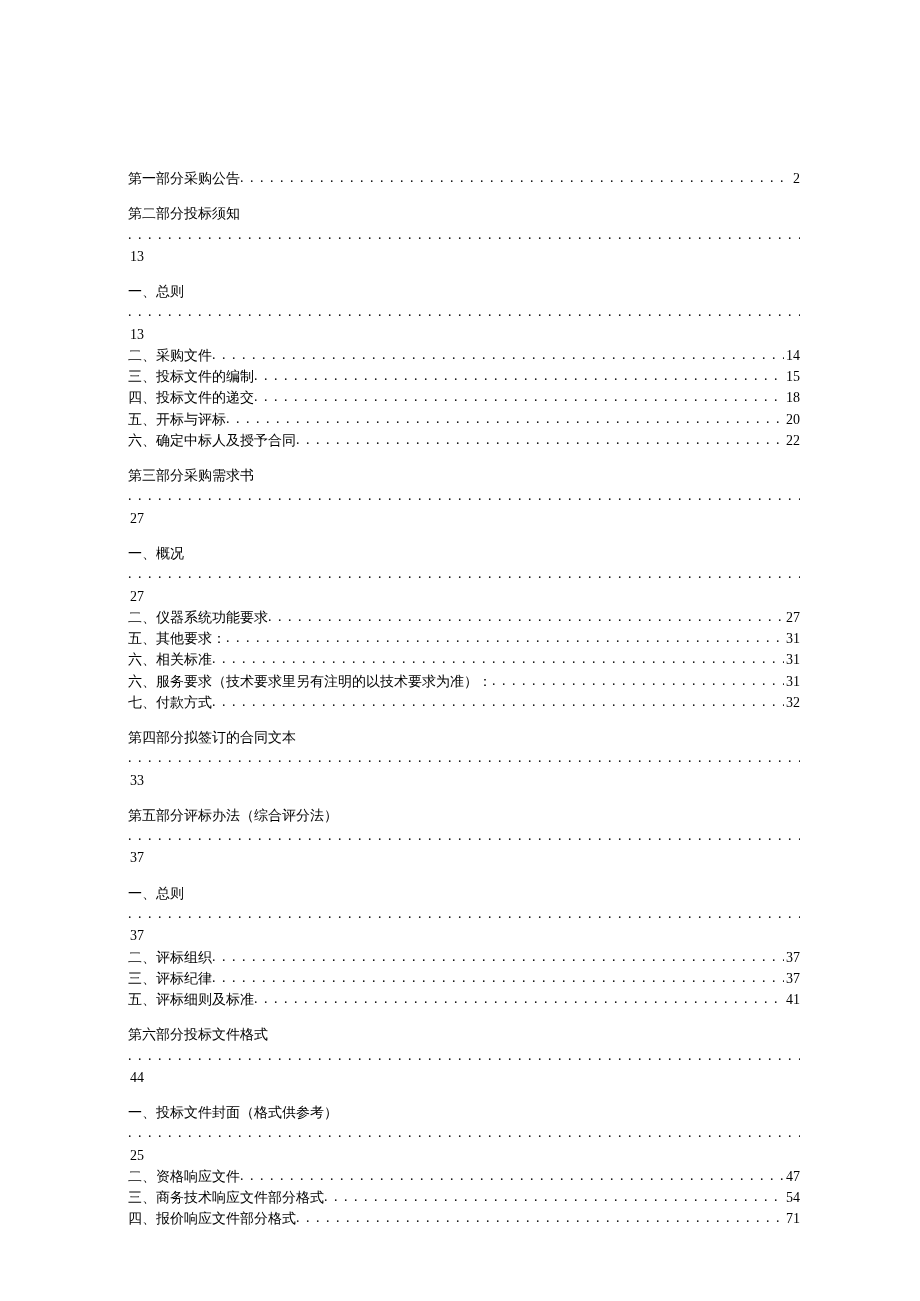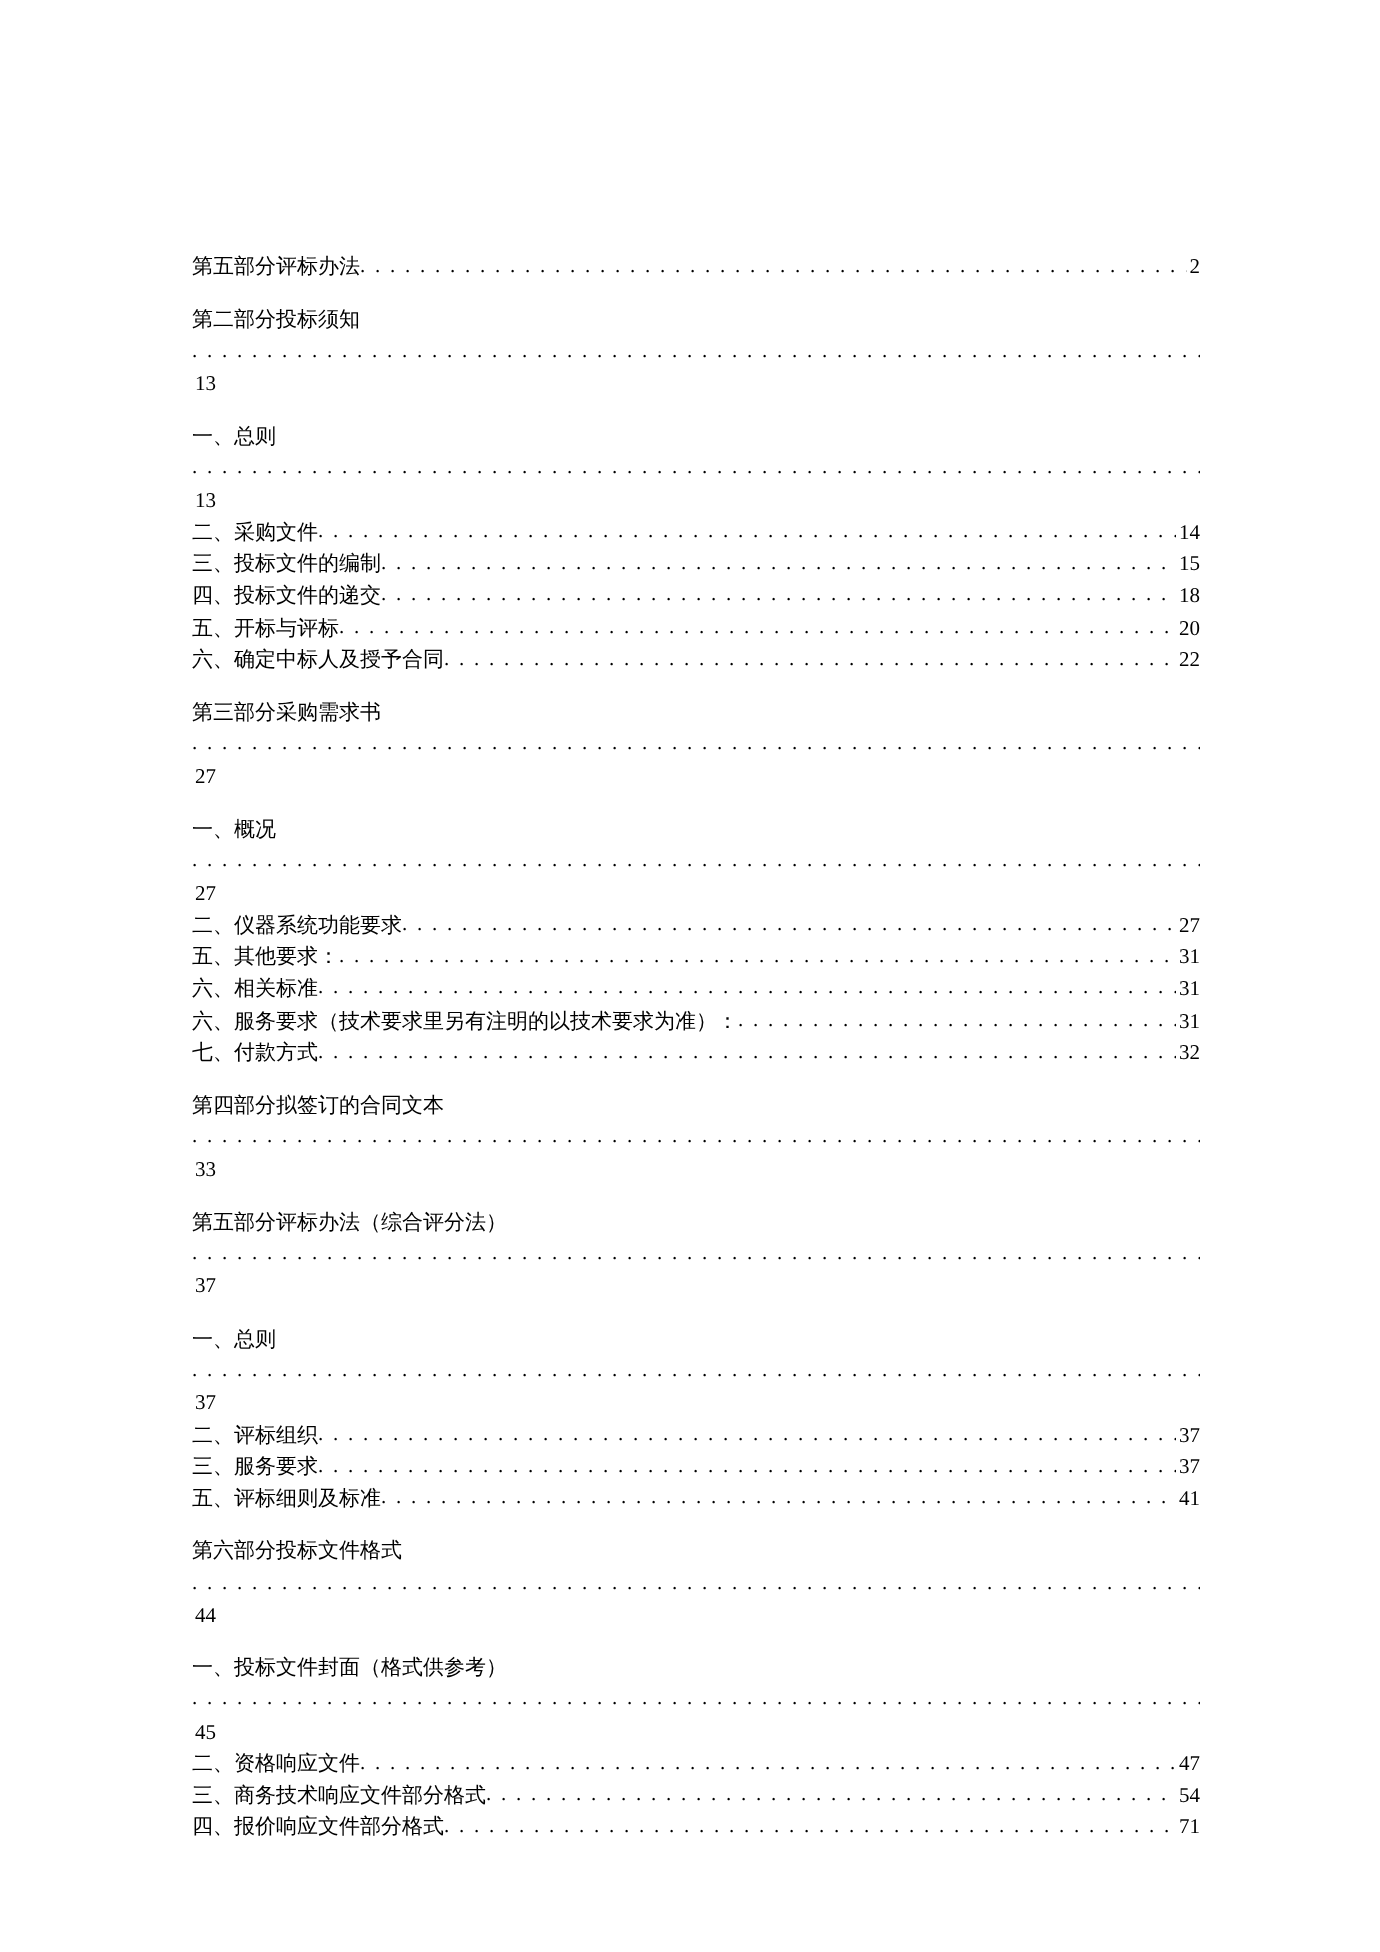--- a/index.html
+++ b/index.html
@@ -43,21 +43,21 @@
     flex: 0 0 auto;
     padding-left: 2px;
   }
   .group-gap { margin-top: 14px; flex-direction: column; }
 </style>
 </head>
 <body>
 
 <div id="toc-container">
     <div class="toc-line">
-      <span class="toc-label">第五部分评标办法</span>
+      <span class="toc-label">第一部分采购公告</span>
       <span class="toc-dots"></span>
       <span class="toc-page">2</span>
     </div>
     <div class="toc-line group-gap">
       <span class="toc-label">第二部分投标须知</span>
       <span class="toc-dots"></span>
       <span class="toc-page">13</span>
     </div>
     <div class="toc-line group-gap">
       <span class="toc-label">一、总则</span>
@@ -138,38 +138,38 @@
       <span class="toc-label">一、总则</span>
       <span class="toc-dots"></span>
       <span class="toc-page">37</span>
     </div>
     <div class="toc-line">
       <span class="toc-label">二、评标组织</span>
       <span class="toc-dots"></span>
       <span class="toc-page">37</span>
     </div>
     <div class="toc-line">
-      <span class="toc-label">三、服务要求</span>
+      <span class="toc-label">三、评标纪律</span>
       <span class="toc-dots"></span>
       <span class="toc-page">37</span>
     </div>
     <div class="toc-line">
       <span class="toc-label">五、评标细则及标准</span>
       <span class="toc-dots"></span>
       <span class="toc-page">41</span>
     </div>
     <div class="toc-line group-gap">
       <span class="toc-label">第六部分投标文件格式</span>
       <span class="toc-dots"></span>
       <span class="toc-page">44</span>
     </div>
     <div class="toc-line group-gap">
       <span class="toc-label">一、投标文件封面（格式供参考）</span>
       <span class="toc-dots"></span>
-      <span class="toc-page">45</span>
+      <span class="toc-page">25</span>
     </div>
     <div class="toc-line">
       <span class="toc-label">二、资格响应文件</span>
       <span class="toc-dots"></span>
       <span class="toc-page">47</span>
     </div>
     <div class="toc-line">
       <span class="toc-label">三、商务技术响应文件部分格式</span>
       <span class="toc-dots"></span>
       <span class="toc-page">54</span>

